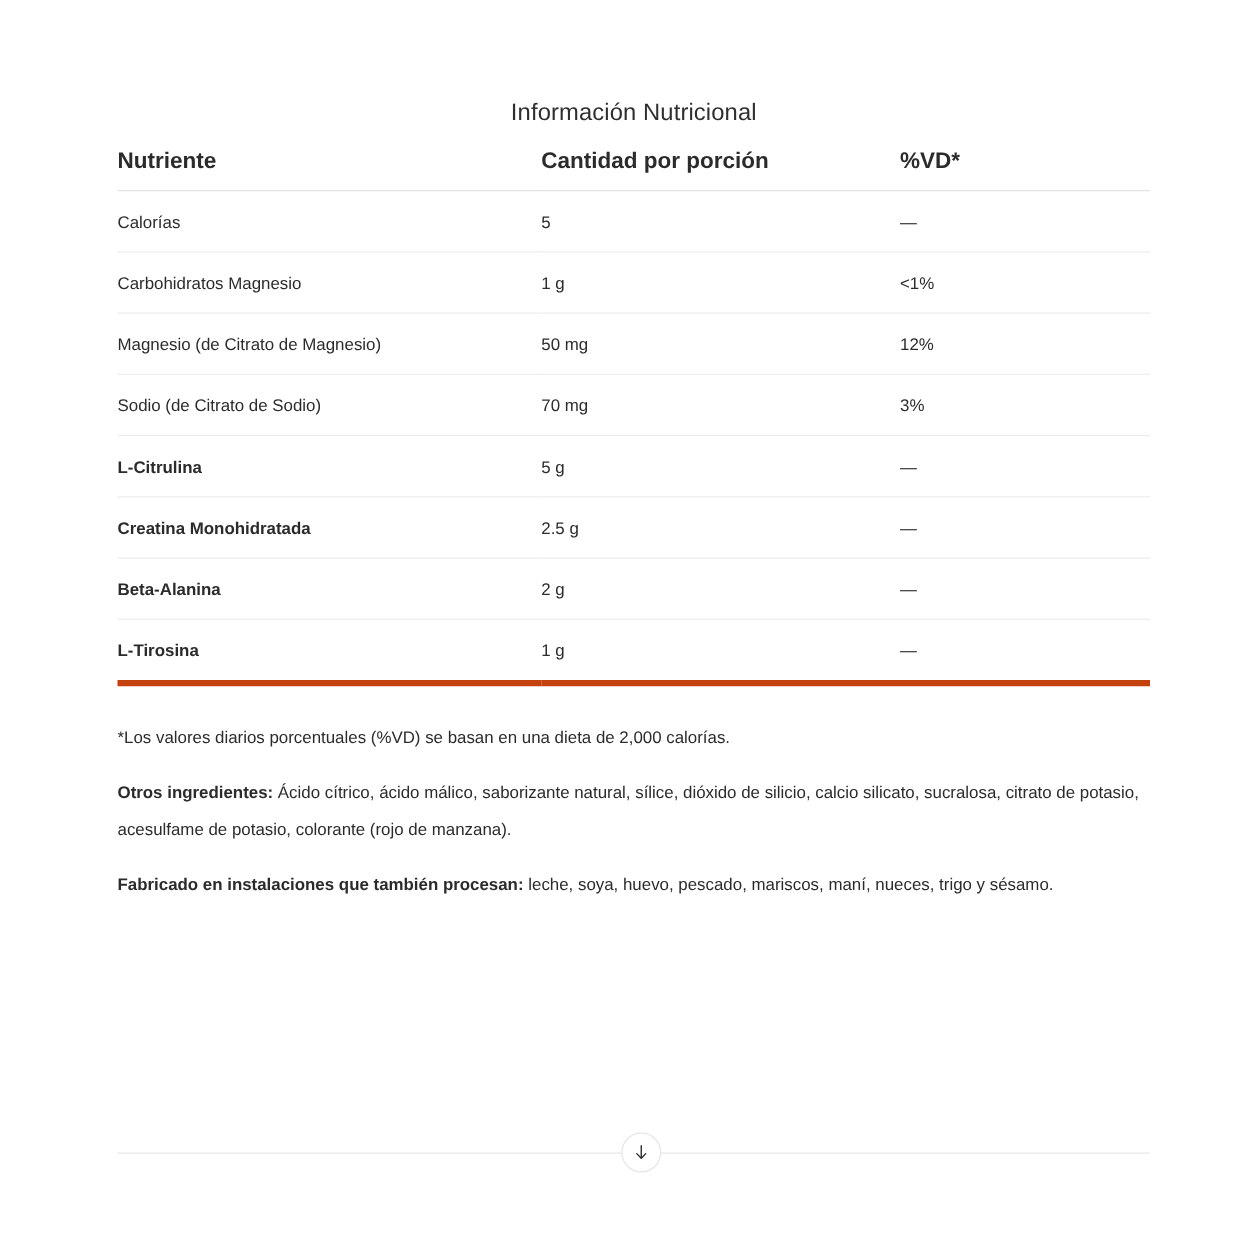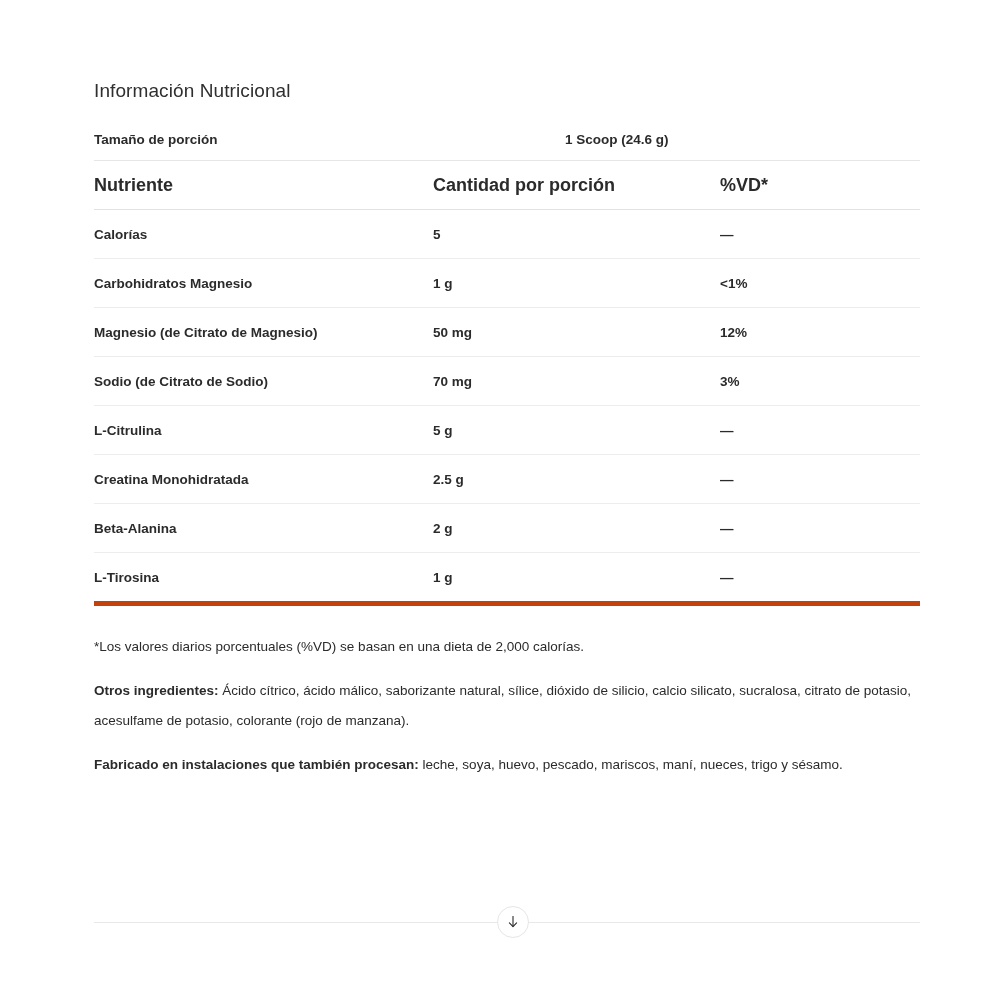--- a/index.html
+++ b/index.html
@@ -31,20 +31,21 @@
   
   .section-title {
     font-size: 19px;
     font-weight: 400;
     color: #2f2f2f;
     letter-spacing: 0.1px;
     margin: 0;
     padding-top: 78px;
     padding-bottom: 0;
     line-height: 26px;
+    text-align: center;
   }
 
   
   .summary {
     margin-top: 14px;
   }
   .summary-row {
     display: flex;
     align-items: center;
     height: 42px;
@@ -92,21 +93,21 @@
     vertical-align: bottom;
   }
 
   .nutri-table tbody td {
     font-size: 13.5px;
     color: #2b2b2b;
     height: 48px;
     padding: 0;
     border-bottom: 1px solid #ededed;
     vertical-align: middle;
-    font-weight: 700;
+    font-weight: 400;
   }
   .nutri-table tbody tr.bold td.cell-name {
     font-weight: 700;
   }
   .nutri-table tbody tr:last-child td {
     border-bottom: 5px solid #c2410c;
   }
   .cell-dv {
     color: #3a3a3a;
   }
@@ -164,24 +165,20 @@
 </style>
 </head>
 <body>
 
 <div class="page">
   <div class="content">
 
     <h2 class="section-title">Información Nutricional</h2>
 
     <div class="summary">
-      <div class="summary-row">
-        <div class="summary-label">Tamaño de porción</div>
-        <div class="summary-value bold">1 Scoop (24.6 g)</div>
-      </div>
     </div>
 
     <table class="nutri-table">
       <colgroup>
         <col class="c-name">
         <col class="c-amt">
         <col class="c-dv">
       </colgroup>
       <thead>
         <tr>

